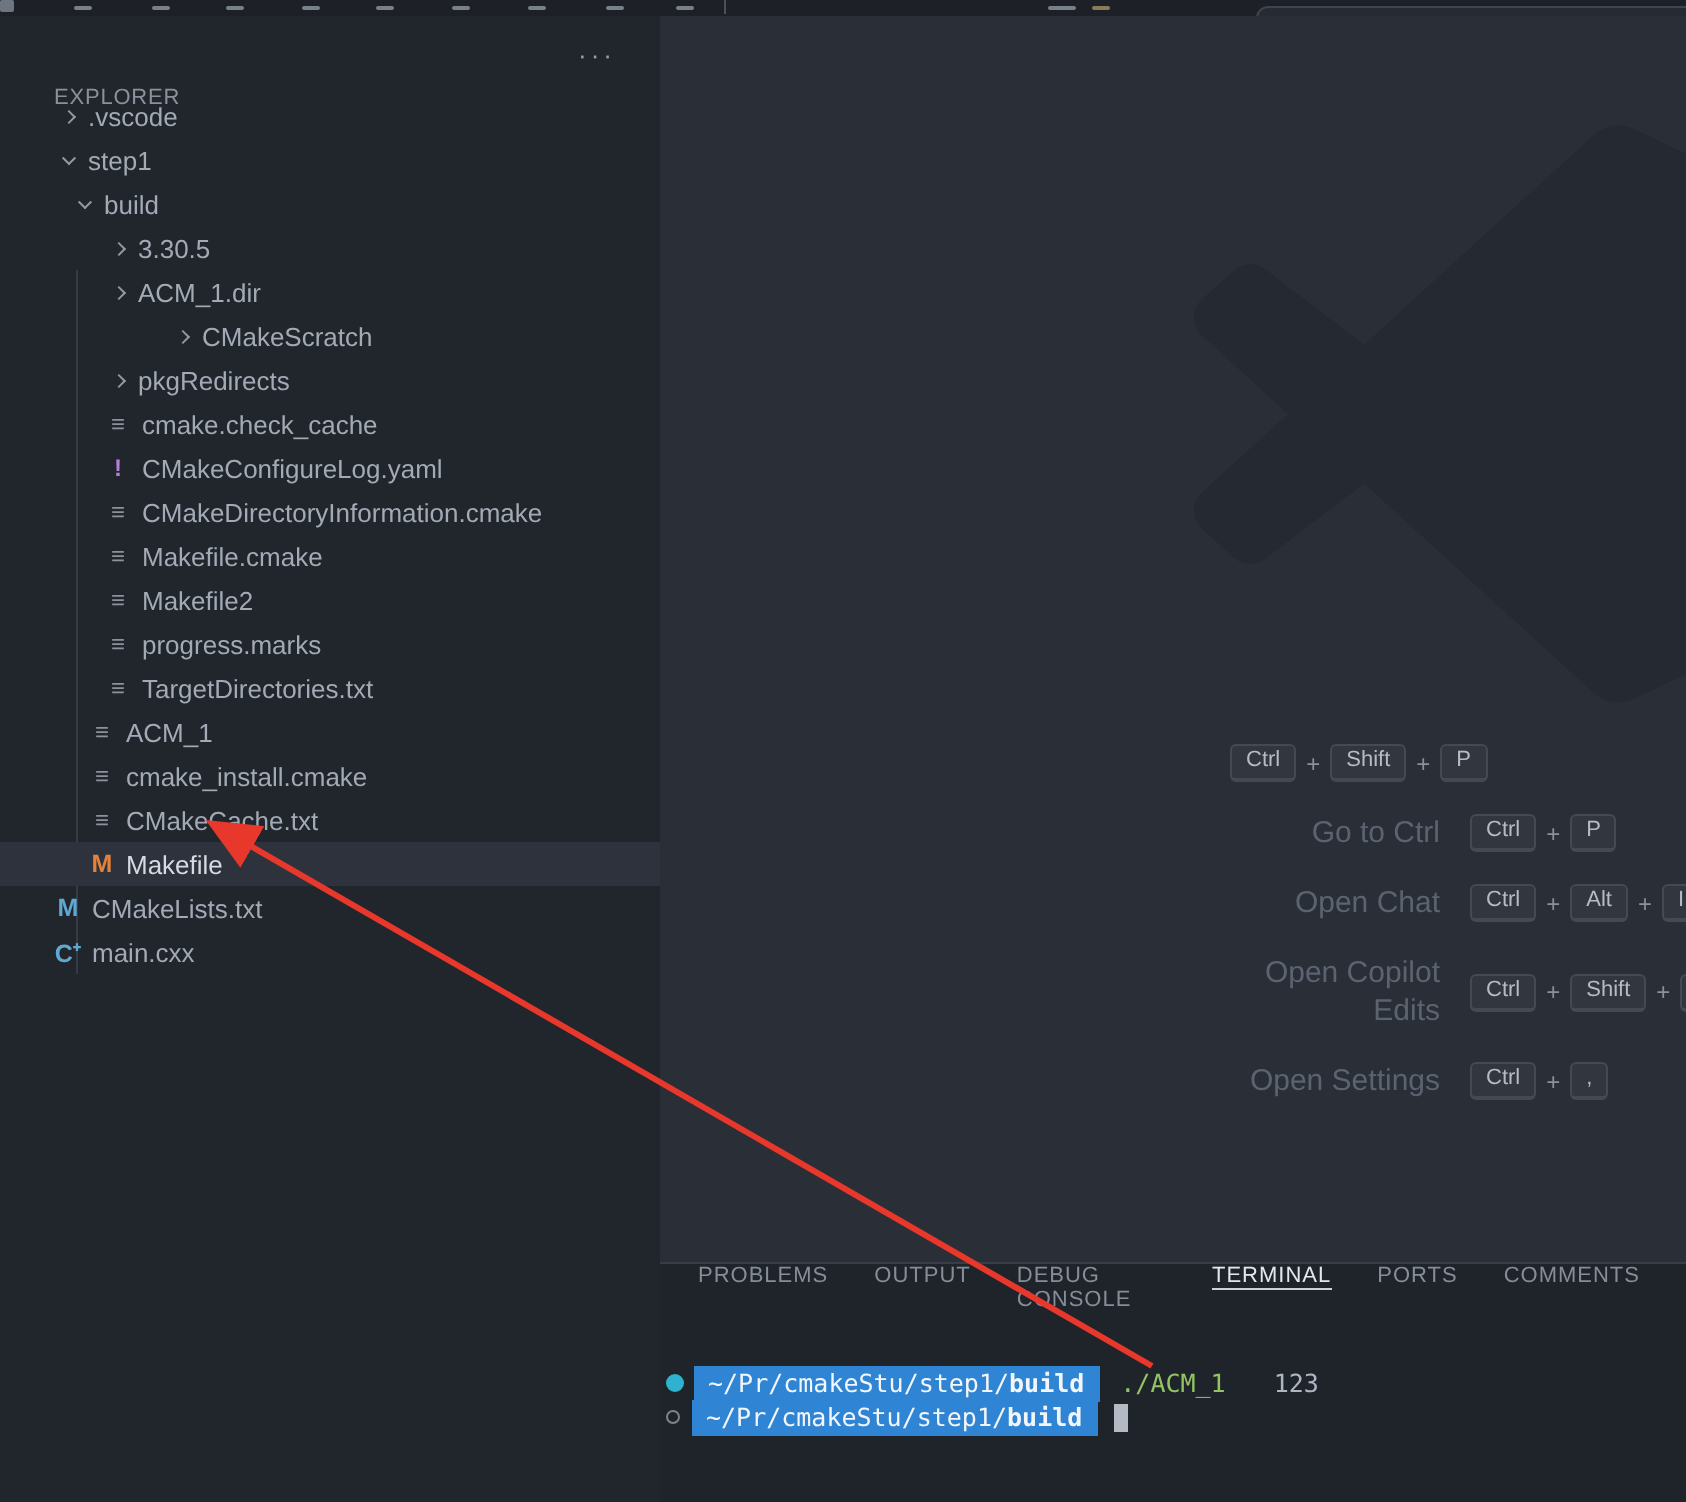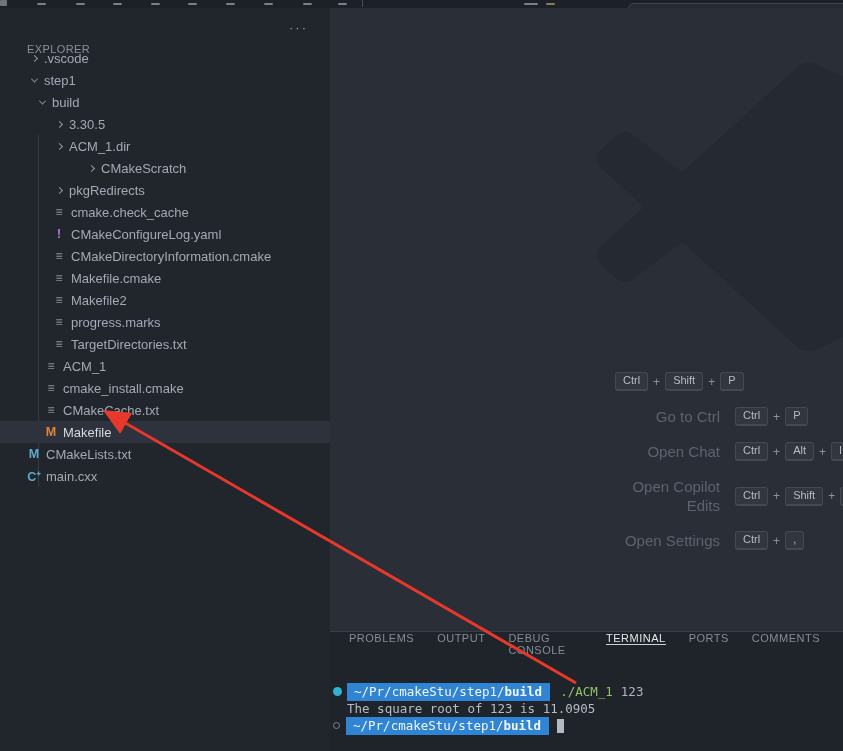--- a/index.html
+++ b/index.html
@@ -57,21 +57,21 @@
   .tabs{height:32px;display:flex;align-items:flex-start;padding-left:19px;}
   .tab{display:flex;align-items:center;margin-right:23px;font-size:11px;letter-spacing:.5px;color:var(--tab-inactive);cursor:pointer;border-bottom:1px solid transparent;}
   .tab.active{color:var(--tab-active);border-bottom-color:#ccd1d8;}
   .term{margin-top:19px;font-family:"DejaVu Sans Mono",monospace;font-size:12.5px;color:var(--term-gray);}
   .tline{height:17px;display:flex;align-items:center;padding-left:3px;}
   .dot{width:9px;height:9px;border-radius:50%;background:var(--dot-teal);flex:0 0 9px;margin-right:5px;cursor:pointer;}
   .ring{width:7px;height:7px;border-radius:50%;border:1px solid #7d848d;flex:0 0 7px;margin-right:6px;cursor:pointer;}
   .chip{background:var(--chip-blue);color:#f2f6fa;padding:1px 8px 2px 7px;}
   .chip b{font-weight:bold;}
   .cmd{color:var(--cmd-green);margin-left:10px;}
-  .arg{margin-left:8px;color:#aeb6c2;}
+  .arg{margin-left:24px;color:#aeb6c2;}
   .out{padding-left:17px;color:#b4bcc6;}
   .cursor{display:inline-block;width:7px;height:14px;background:#b3bac3;margin-left:8px;}
 
   
   .overlay{position:absolute;left:0;top:0;z-index:40;pointer-events:none;}
 </style>
 </head>
 <body>
 
 <div class="titlebar">
@@ -257,21 +257,20 @@
       <div class="tab">PORTS</div>
       <div class="tab">COMMENTS</div>
     </div>
   <div class="term">
     <div class="tline">
       <span class="dot"></span>
       <span class="chip"><span>~/Pr/cmakeStu/step1/</span><b>build</b></span>
       <span class="cmd">./ACM_1</span>
       <span class="arg">123</span>
     </div>
-    <div class="tline out">The square root of 123 is 11.0905</div>
     <div class="tline">
       <span class="ring"></span>
       <span class="chip"><span>~/Pr/cmakeStu/step1/</span><b>build</b></span>
       <span class="cursor"></span>
     </div>
   </div>
 </section>
 
 <svg class="overlay" width="843" height="751">
   <defs>

